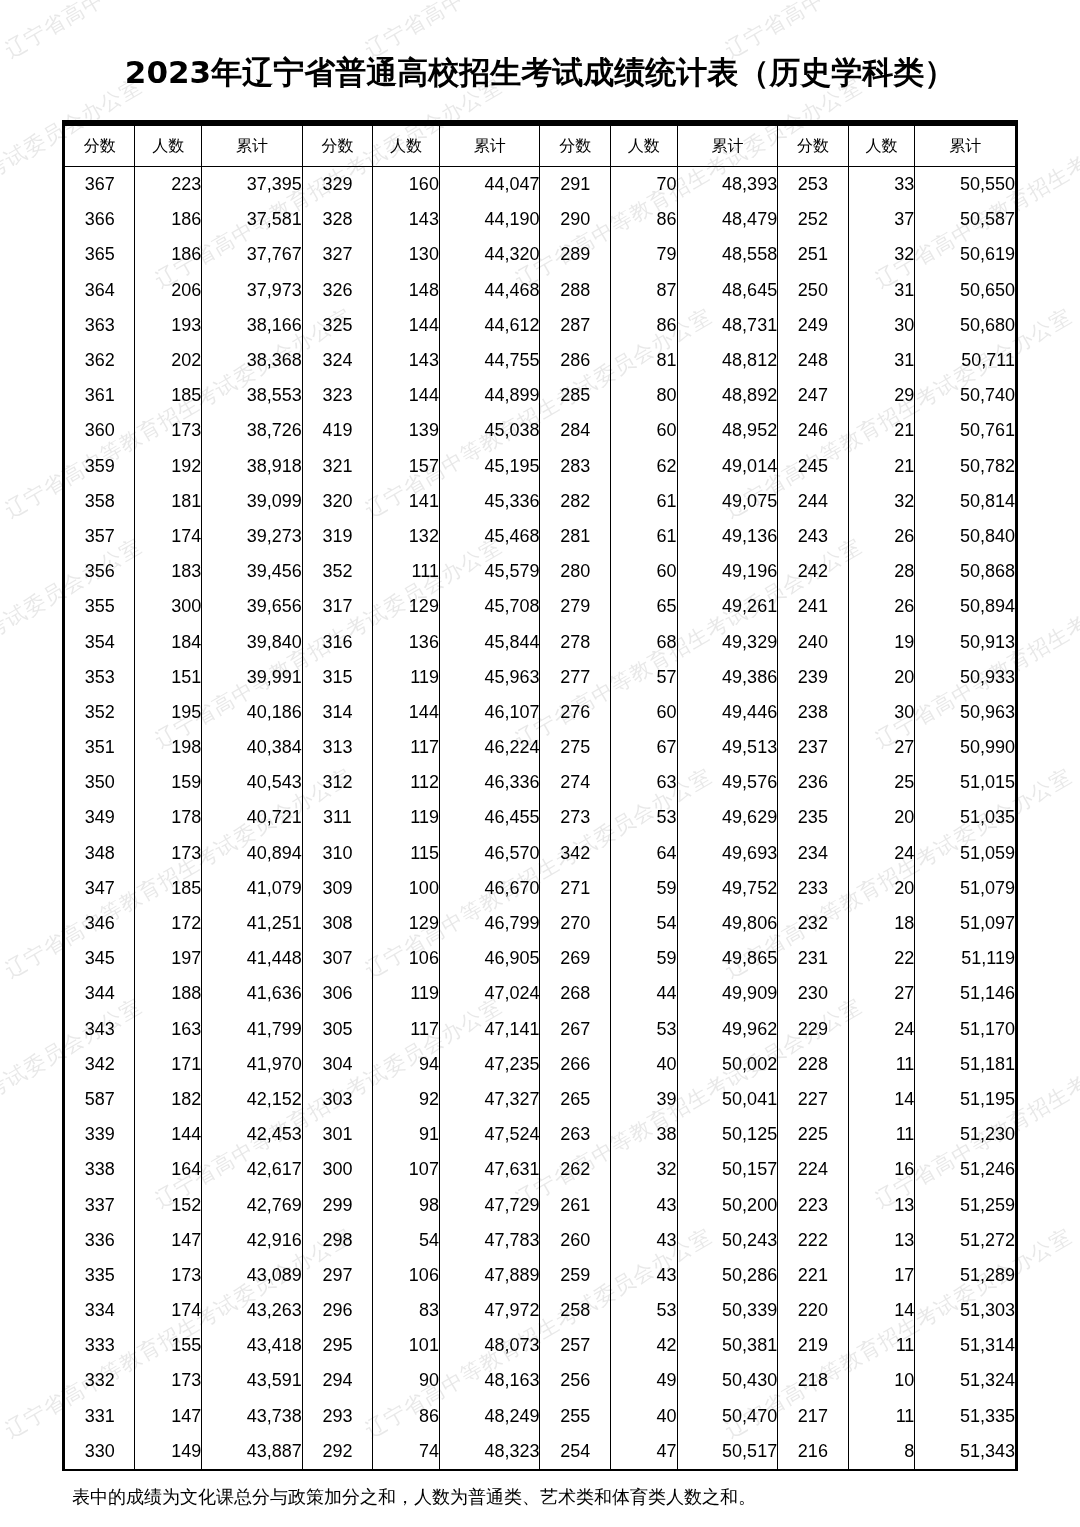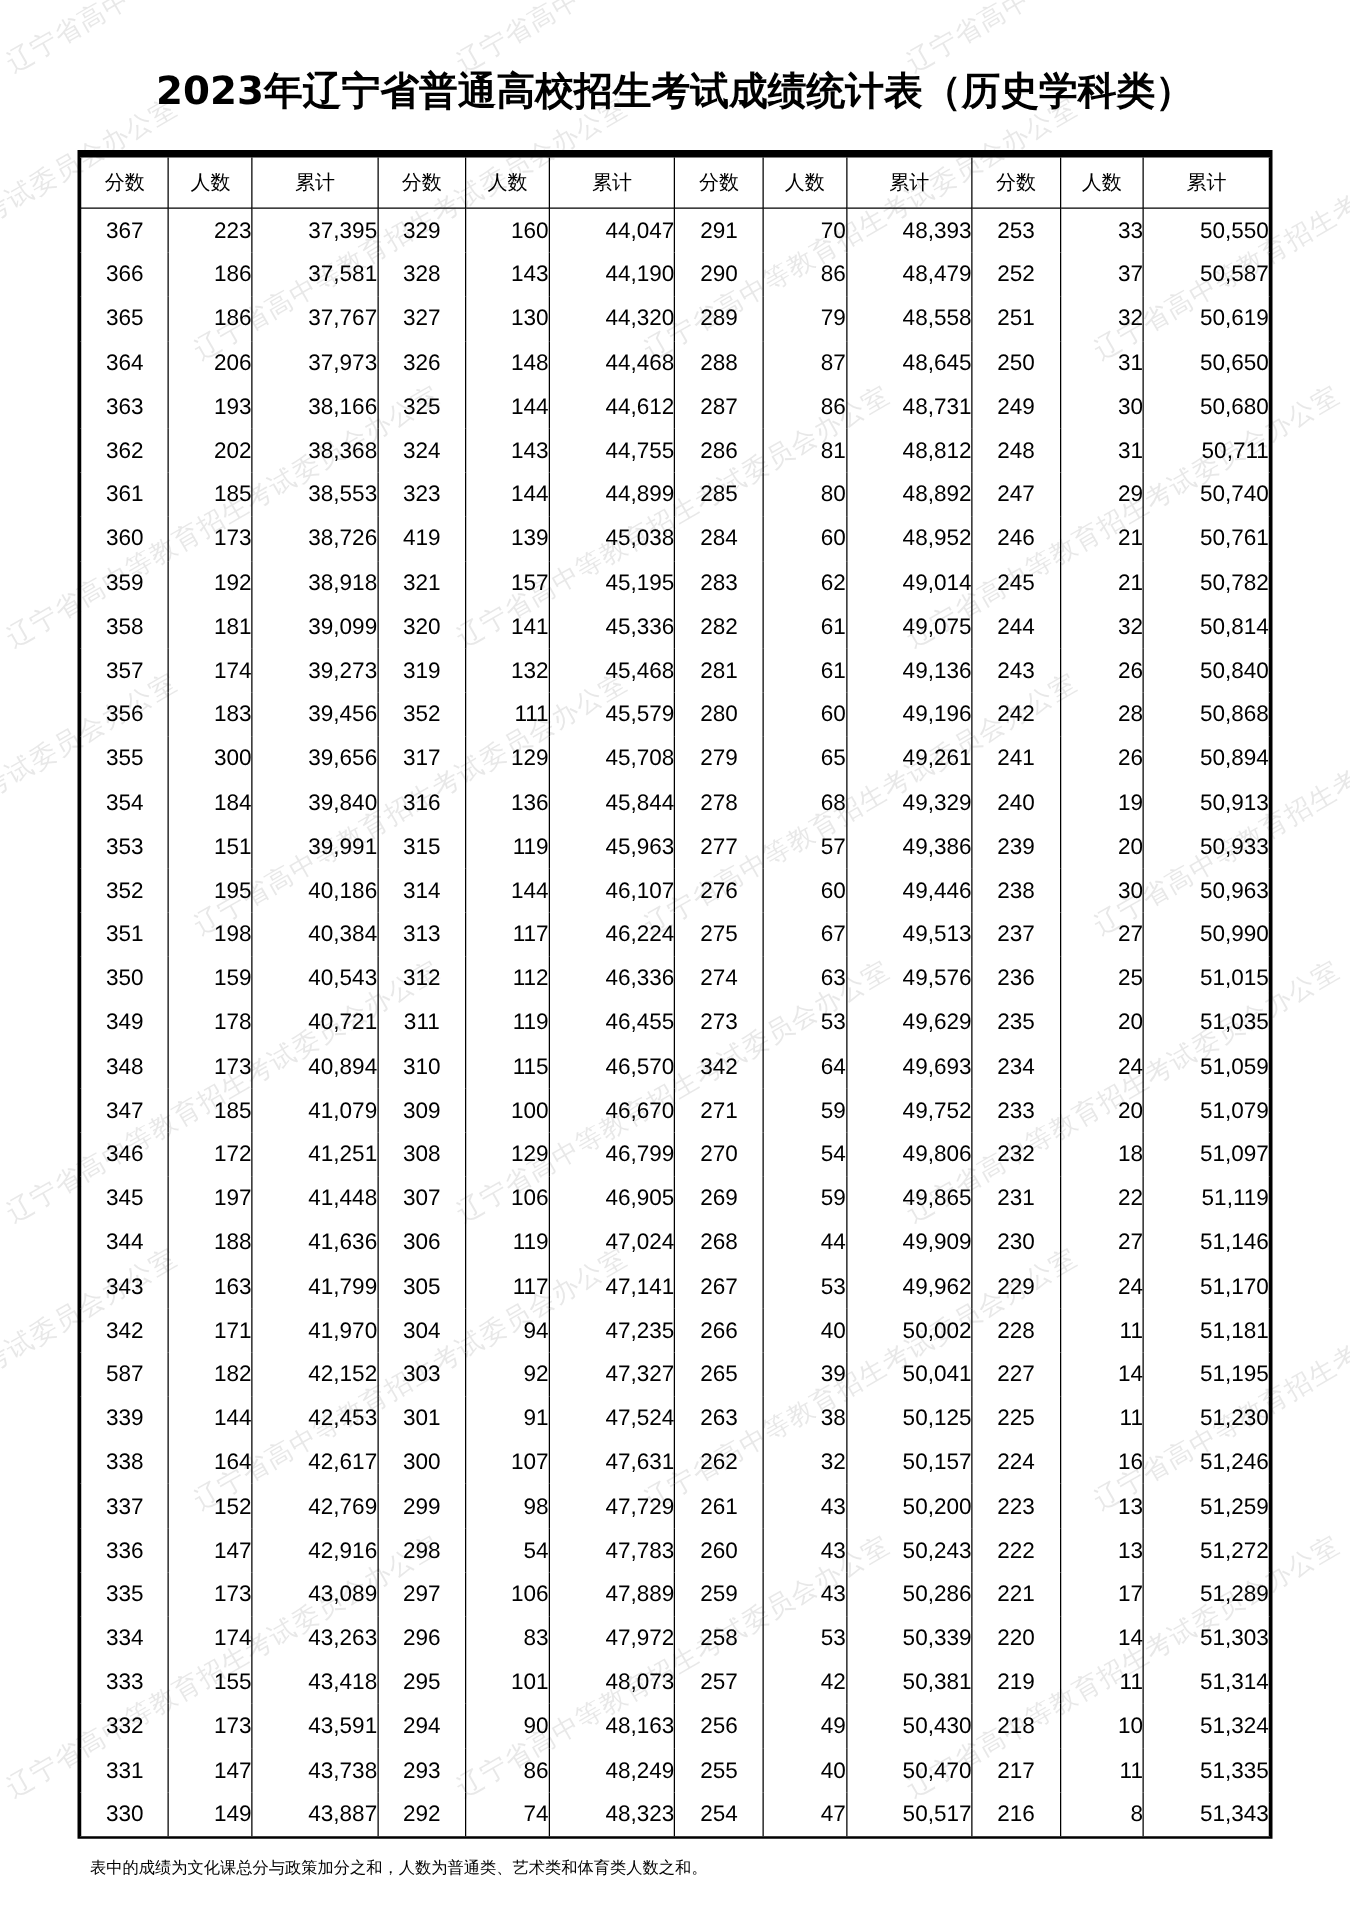--- a/index.html
+++ b/index.html
@@ -114,21 +114,21 @@
 
   th.c-score, th.c-count, th.c-cum { text-align: center; padding-right: 0; }
   th.c-cum { padding-right: 10px; }
   th.c-count { padding-right: 2px; }
 
   
   .footnote {
     position: relative;
     z-index: 10;
     margin: 14px 62px 16px 72px;
-    font-size: 13px;
+    font-size: 18px;
     font-family: Liberation Sans, sans-serif;
   }
 </style>
 </head>
 <body>
 
 <div class="page">
 
   <div class="watermark-layer" id="wm-layer">
       <div class="wm" style="left: 0px; top: 40px;">辽宁省高中等教育招生考试委员会办公室</div>

